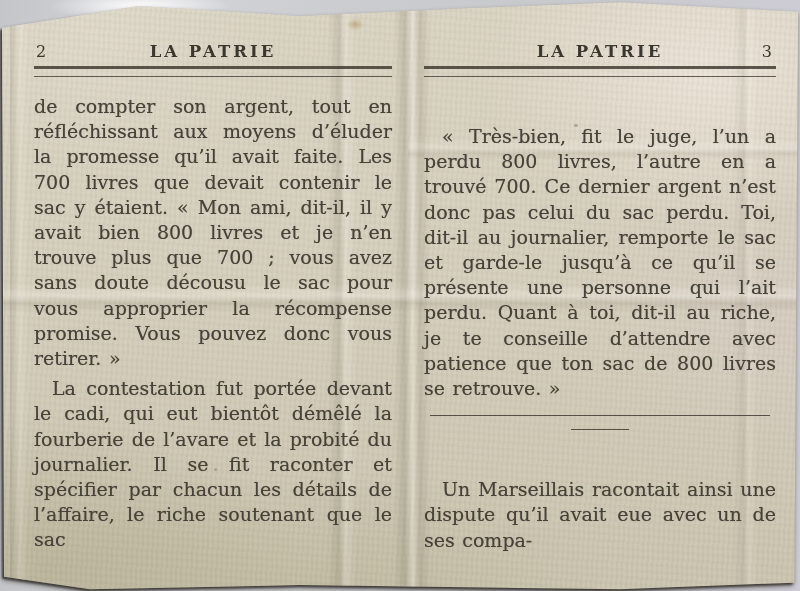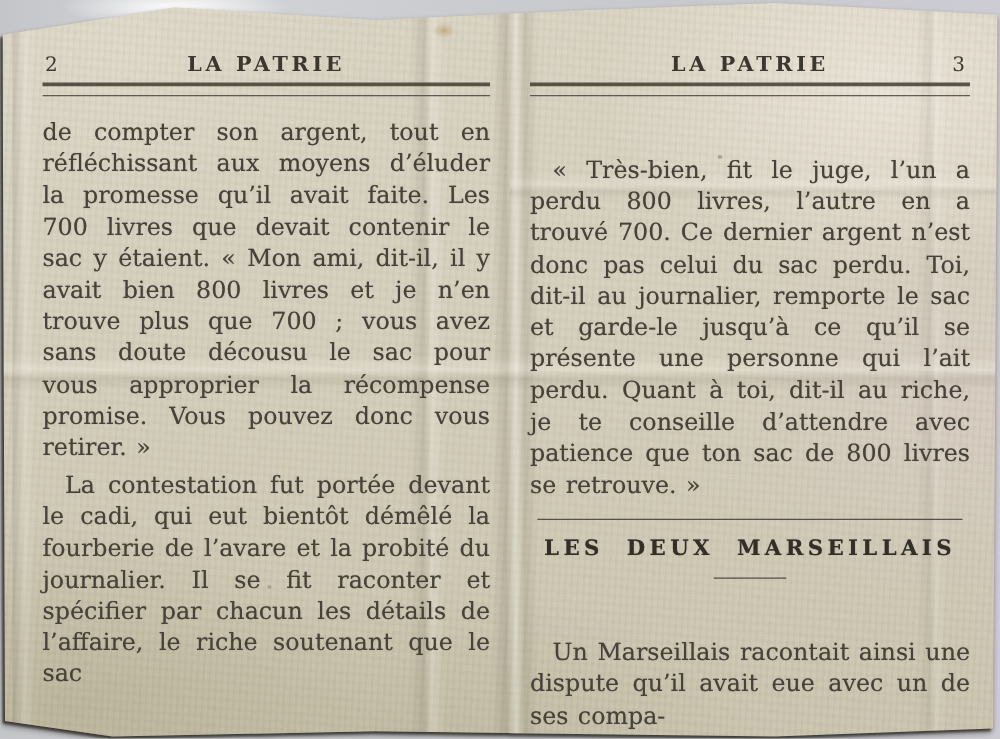--- a/index.html
+++ b/index.html
@@ -108,21 +108,20 @@
           <span class="pg-title">LA PATRIE</span>
           <span class="pagenum pagenum-right">3</span>
         </div>
         <div class="double-rule"></div>
 
 
         <p class="bodytext indent">« Très-bien, fit le juge, l’un a perdu 800 livres, l’autre en a trouvé 700. Ce dernier argent n’est donc pas celui du sac perdu. Toi, dit-il au journalier, remporte le sac et garde-le jusqu’à ce qu’il se présente une personne qui l’ait perdu. Quant à toi, dit-il au riche, je te conseille d’attendre avec patience que ton sac de 800 livres se retrouve. »</p>
 
         <hr class="section-rule">
 
-        <h2 class="section-heading">LES DEUX MARSEILLAIS</h2>
 
         <hr class="short-rule">
 
         <p class="bodytext indent">Un Marseillais racontait ainsi une dispute qu’il avait eue avec un de ses compa-</p>
       </div>
 
     </div>
   </div>
 </div>
 

